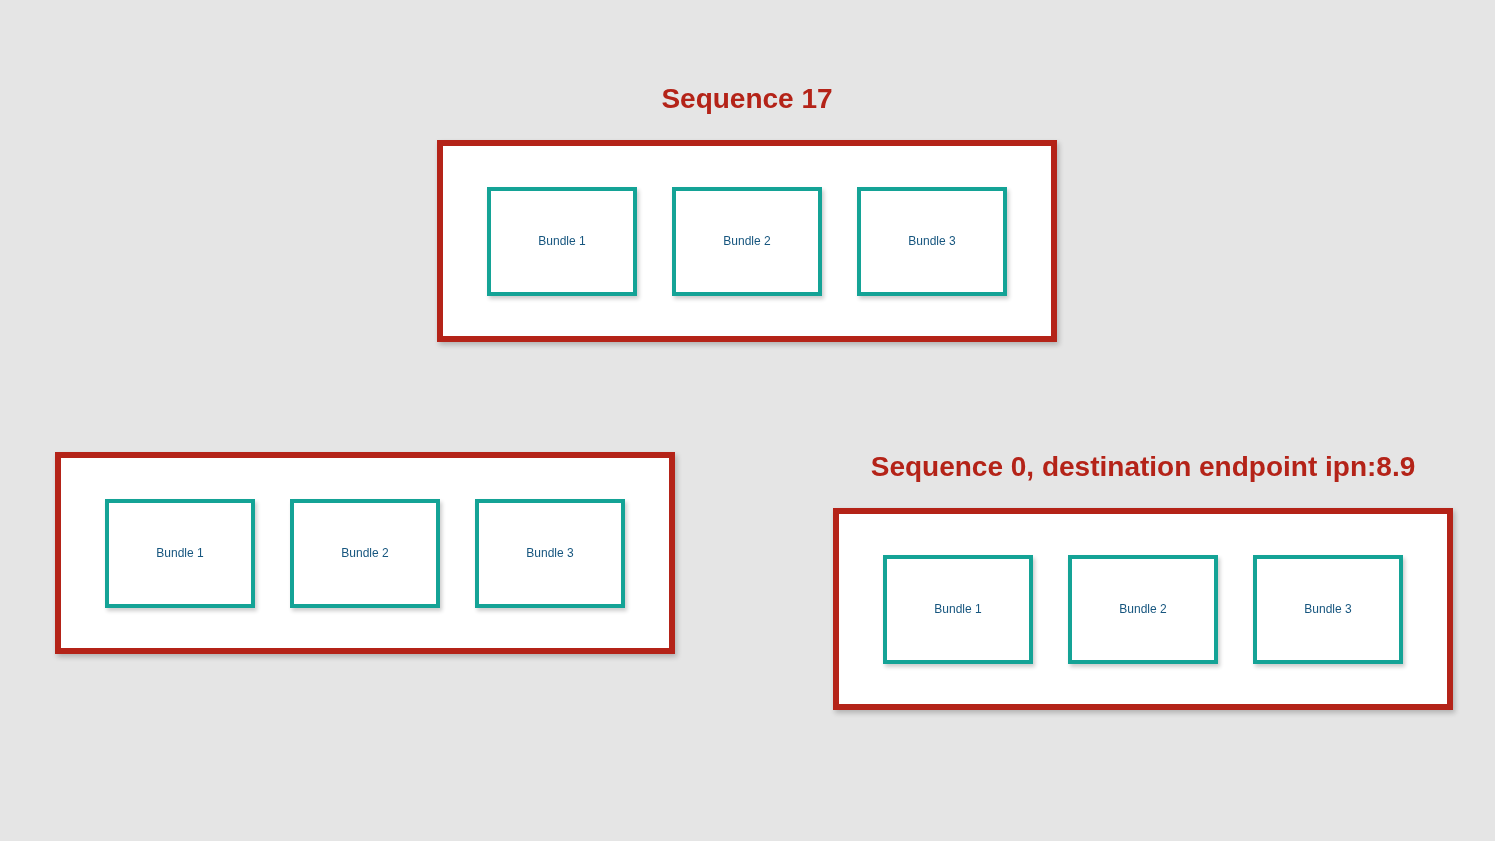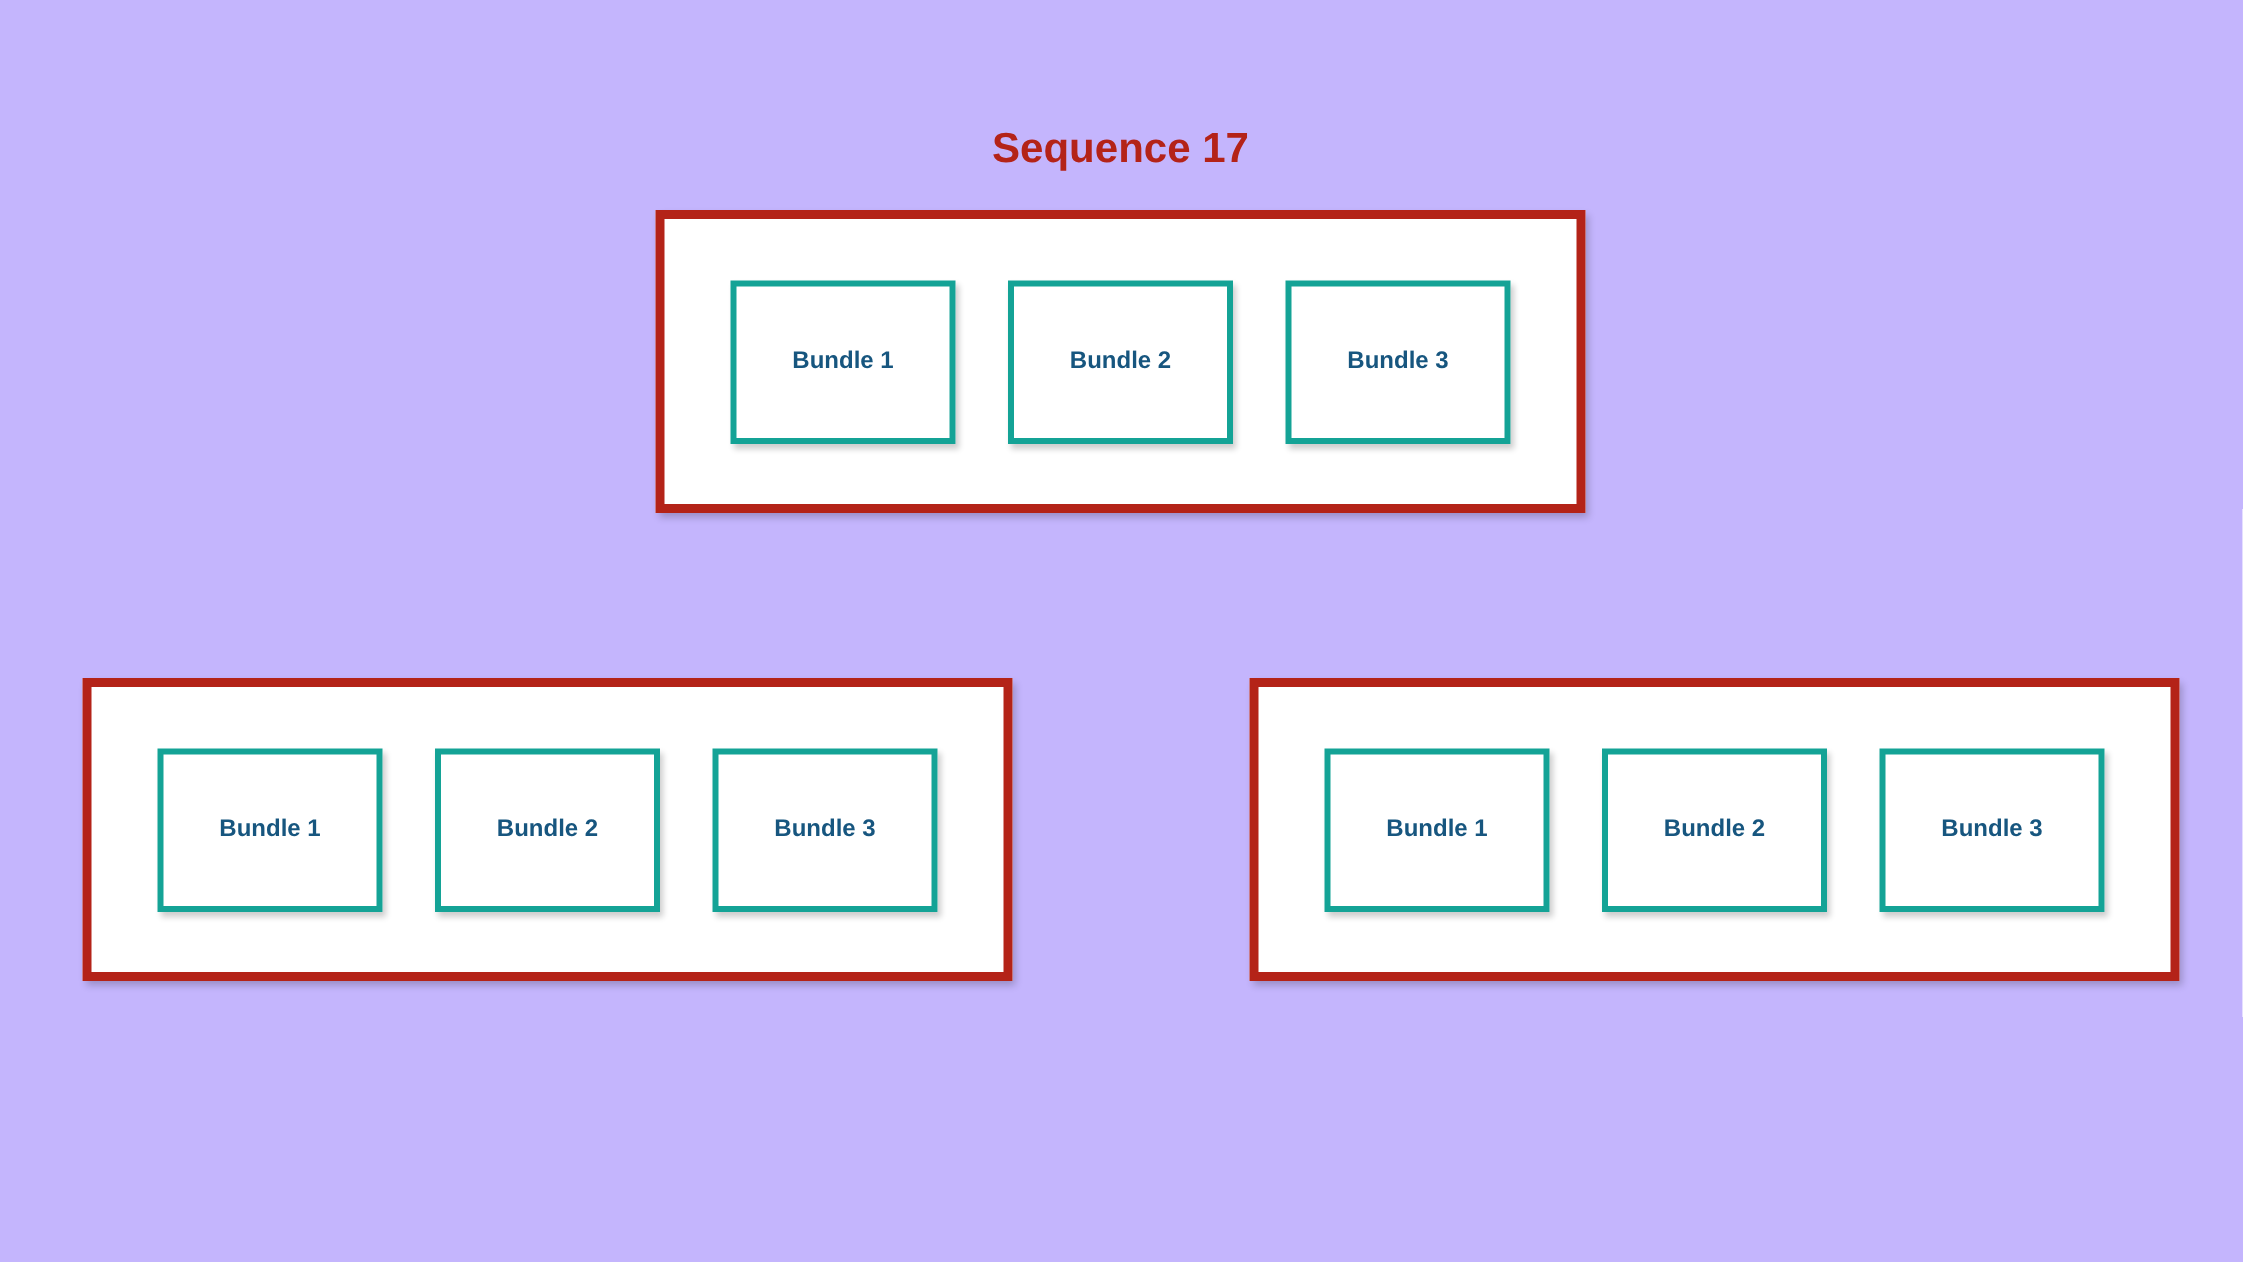--- a/index.html
+++ b/index.html
@@ -10,21 +10,21 @@
   * { box-sizing: border-box; margin: 0; padding: 0; }
   html, body {
     width: 1495px; height: 841px;
     background: #ffffff;
     overflow: hidden;
     font-family: "Liberation Sans", sans-serif;
   }
   .canvas {
     position: relative;
     width: 1495px; height: 841px;
-    background: #c4b5fd;
+    background: #e5e5e5;
   }
   .group { position: absolute; width: 620px; }
   .pos-top { left: 437px; top: 84px; }
   .pos-bl  { left: 55px;  top: 452px; }
   .pos-br  { left: 833px; top: 452px; }
   .group-title {
     height: 30px;
     margin-bottom: 26px;
     text-align: center;
     font-size: 28px;
@@ -48,22 +48,22 @@
     width: 150px;
     height: 109px;
     border: 4px solid var(--bundle-teal, #14A396);
     background: #ffffff;
     box-shadow: 2px 3px 4px rgba(0,0,0,0.20);
     display: flex;
     align-items: center;
     justify-content: center;
   }
   .bundle-label {
-    font-size: 16px;
-    font-weight: bold;
+    font-size: 12px;
+    font-weight: normal;
     color: var(--bundle-text-blue, #17567F);
     white-space: nowrap;
   }
 </style>
 </head>
 <body>
 
 <div class="canvas">
 
   <div class="group pos-top">
@@ -89,20 +89,21 @@
       <div class="bundle">
         <span class="bundle-label">Bundle 2</span>
       </div>
       <div class="bundle">
         <span class="bundle-label">Bundle 3</span>
       </div>
     </div>
   </div>
 
   <div class="group pos-br">
+    <div class="group-title">Sequence 0, destination endpoint ipn:8.9</div>
     <div class="sequence-box">
       <div class="bundle">
         <span class="bundle-label">Bundle 1</span>
       </div>
       <div class="bundle">
         <span class="bundle-label">Bundle 2</span>
       </div>
       <div class="bundle">
         <span class="bundle-label">Bundle 3</span>
       </div>

